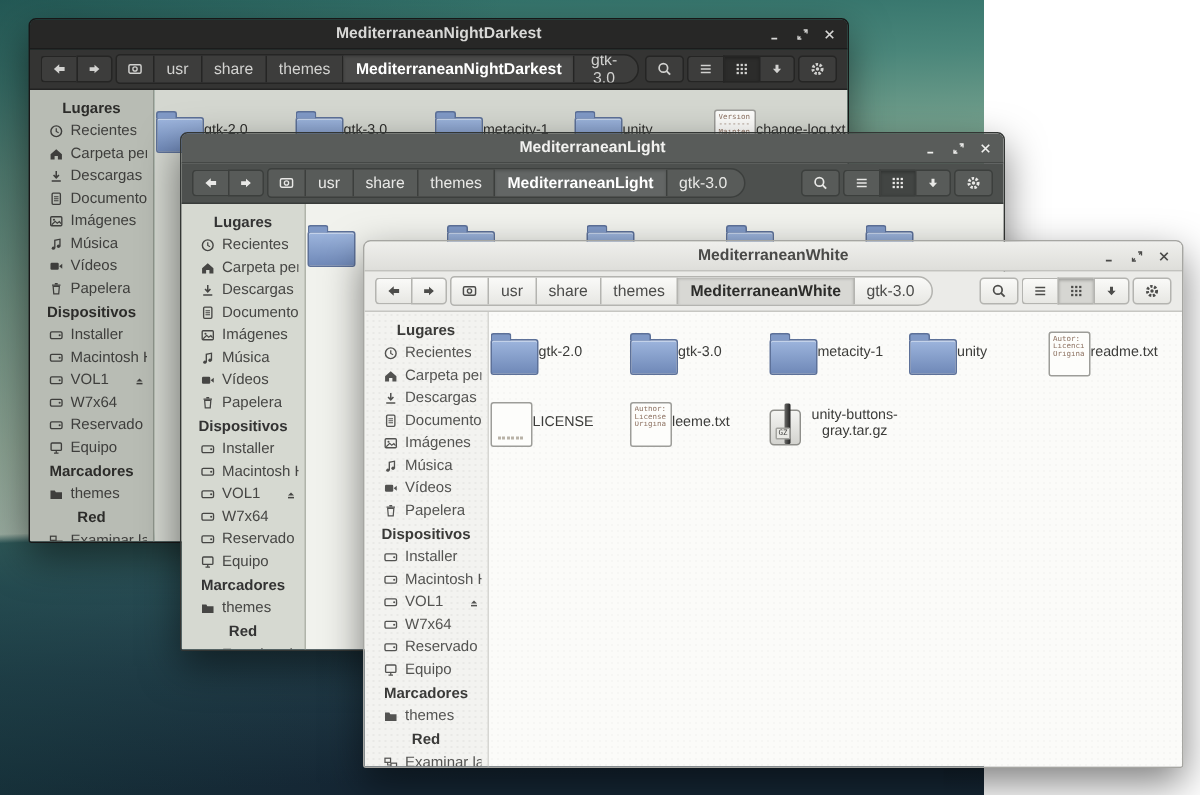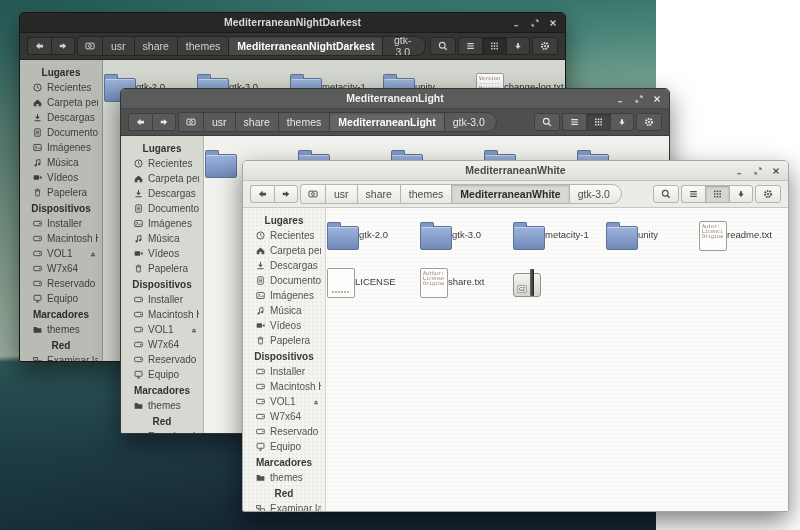--- a/index.html
+++ b/index.html
@@ -849,24 +849,25 @@
             <div class="fcell">
               <div class="ic-text blank"></div>
               <div class="flabel">LICENSE</div>
             </div>
             <div class="fcell">
               <div class="ic-text">
                 <div class="pline">Author:</div>
                 <div class="pline">License</div>
                 <div class="pline">Origina</div>
               </div>
-              <div class="flabel">share.txt</div>
+              <div class="flabel">leeme.txt</div>
             </div>
             <div class="fcell">
               <div class="ic-arch">
                 <span class="gz">GZ</span>
               </div>
+              <div class="flabel">unity-buttons-gray.tar.gz</div>
             </div>
           </div>
         </div>
     </div>
   </div>
 </div>
 
 </body></html>

